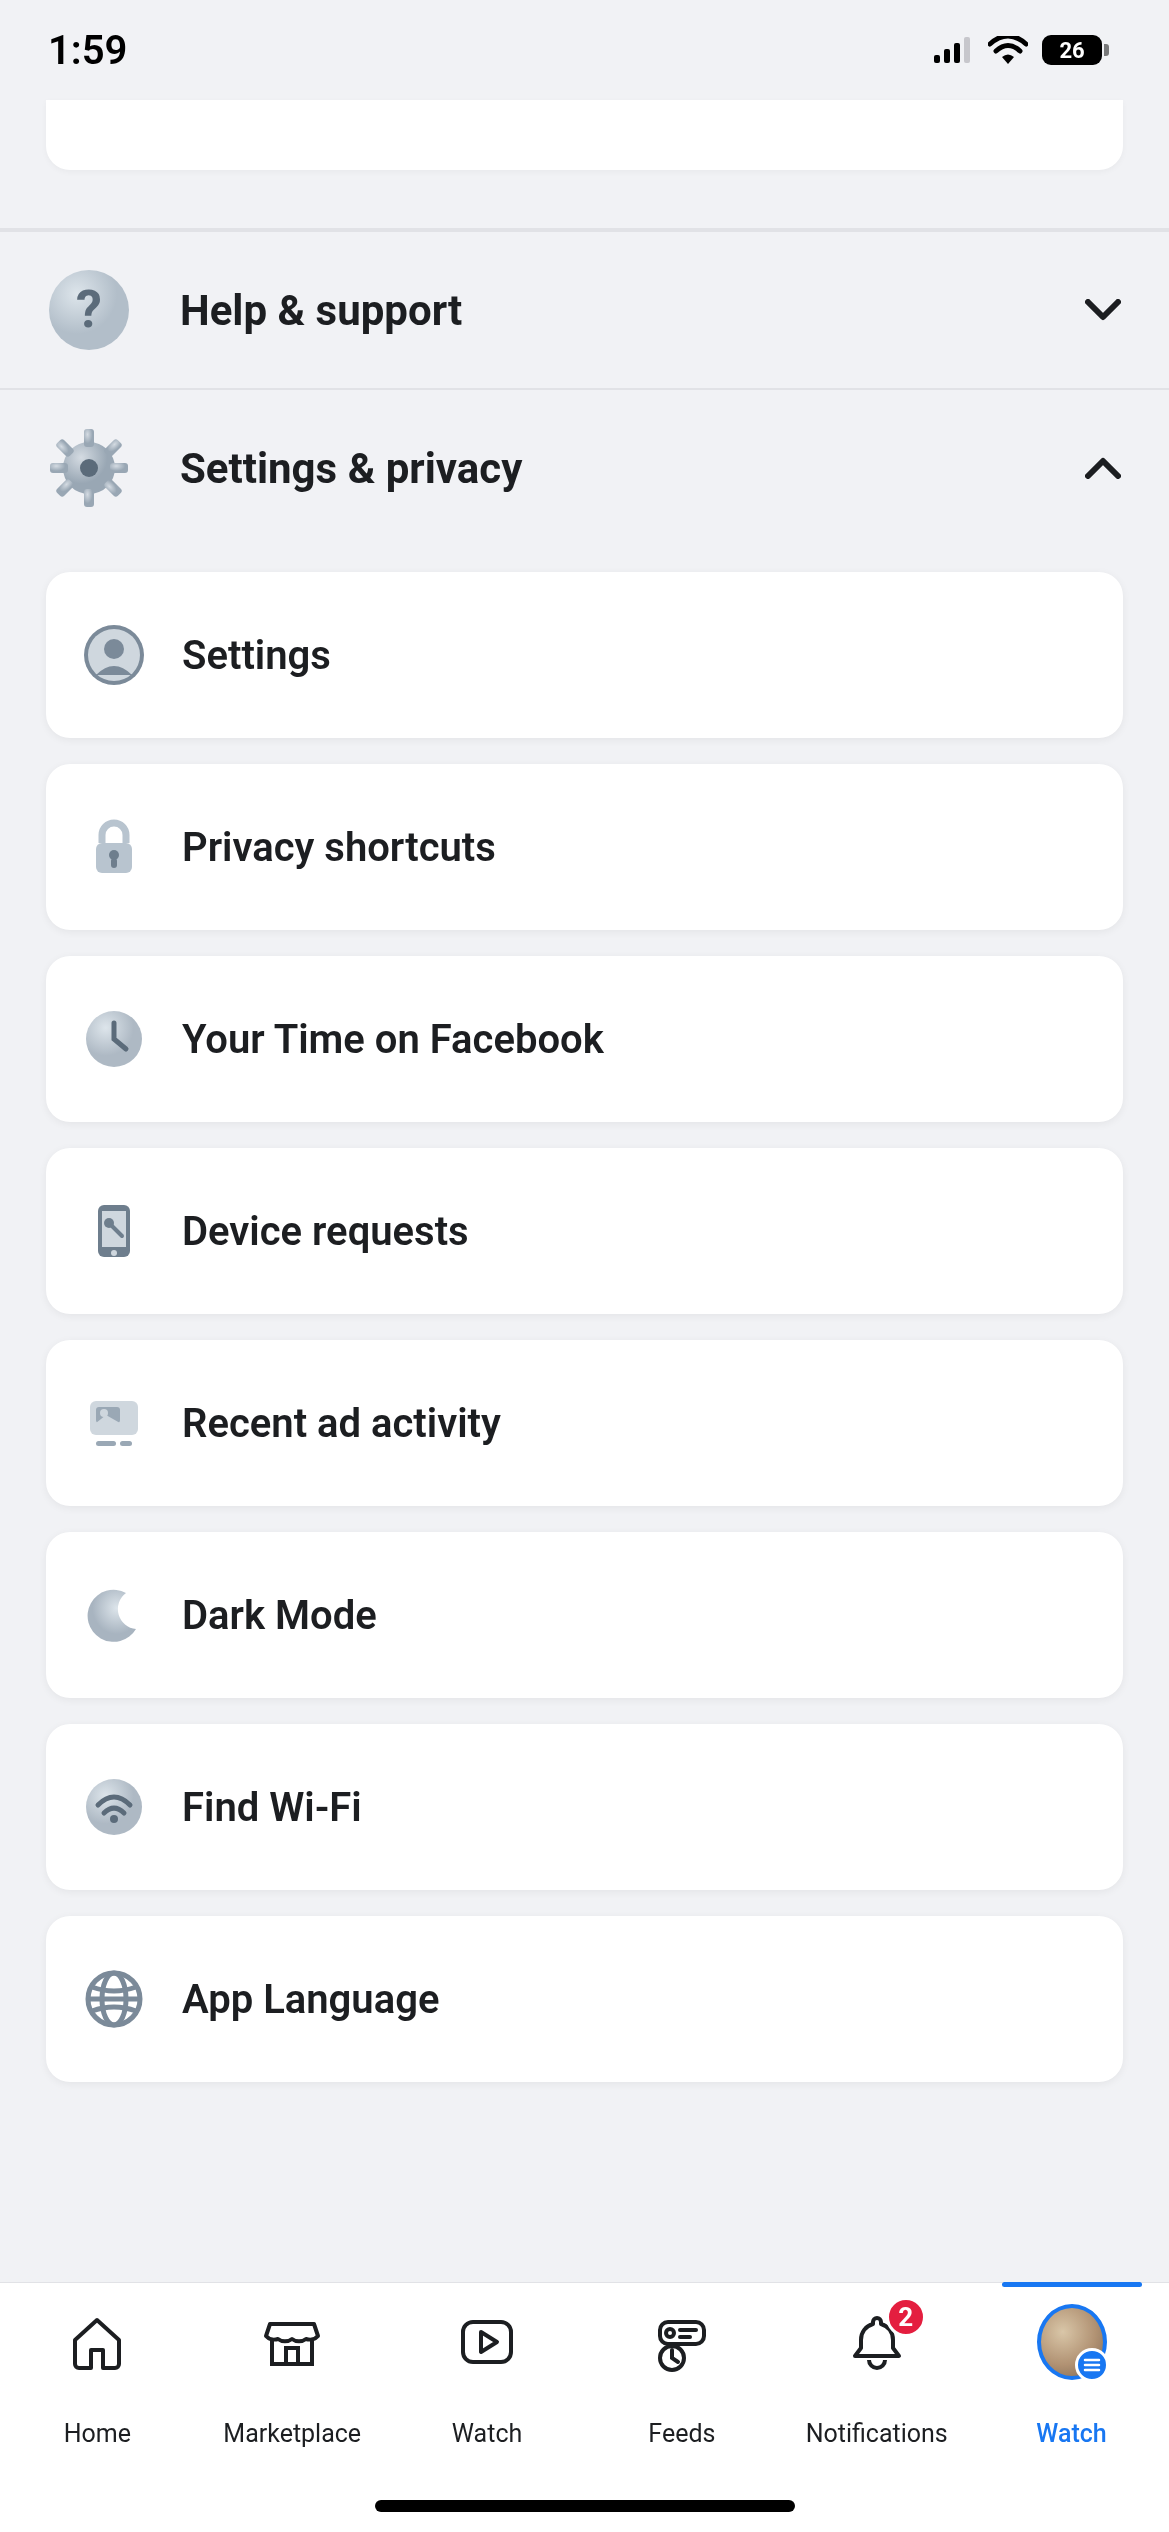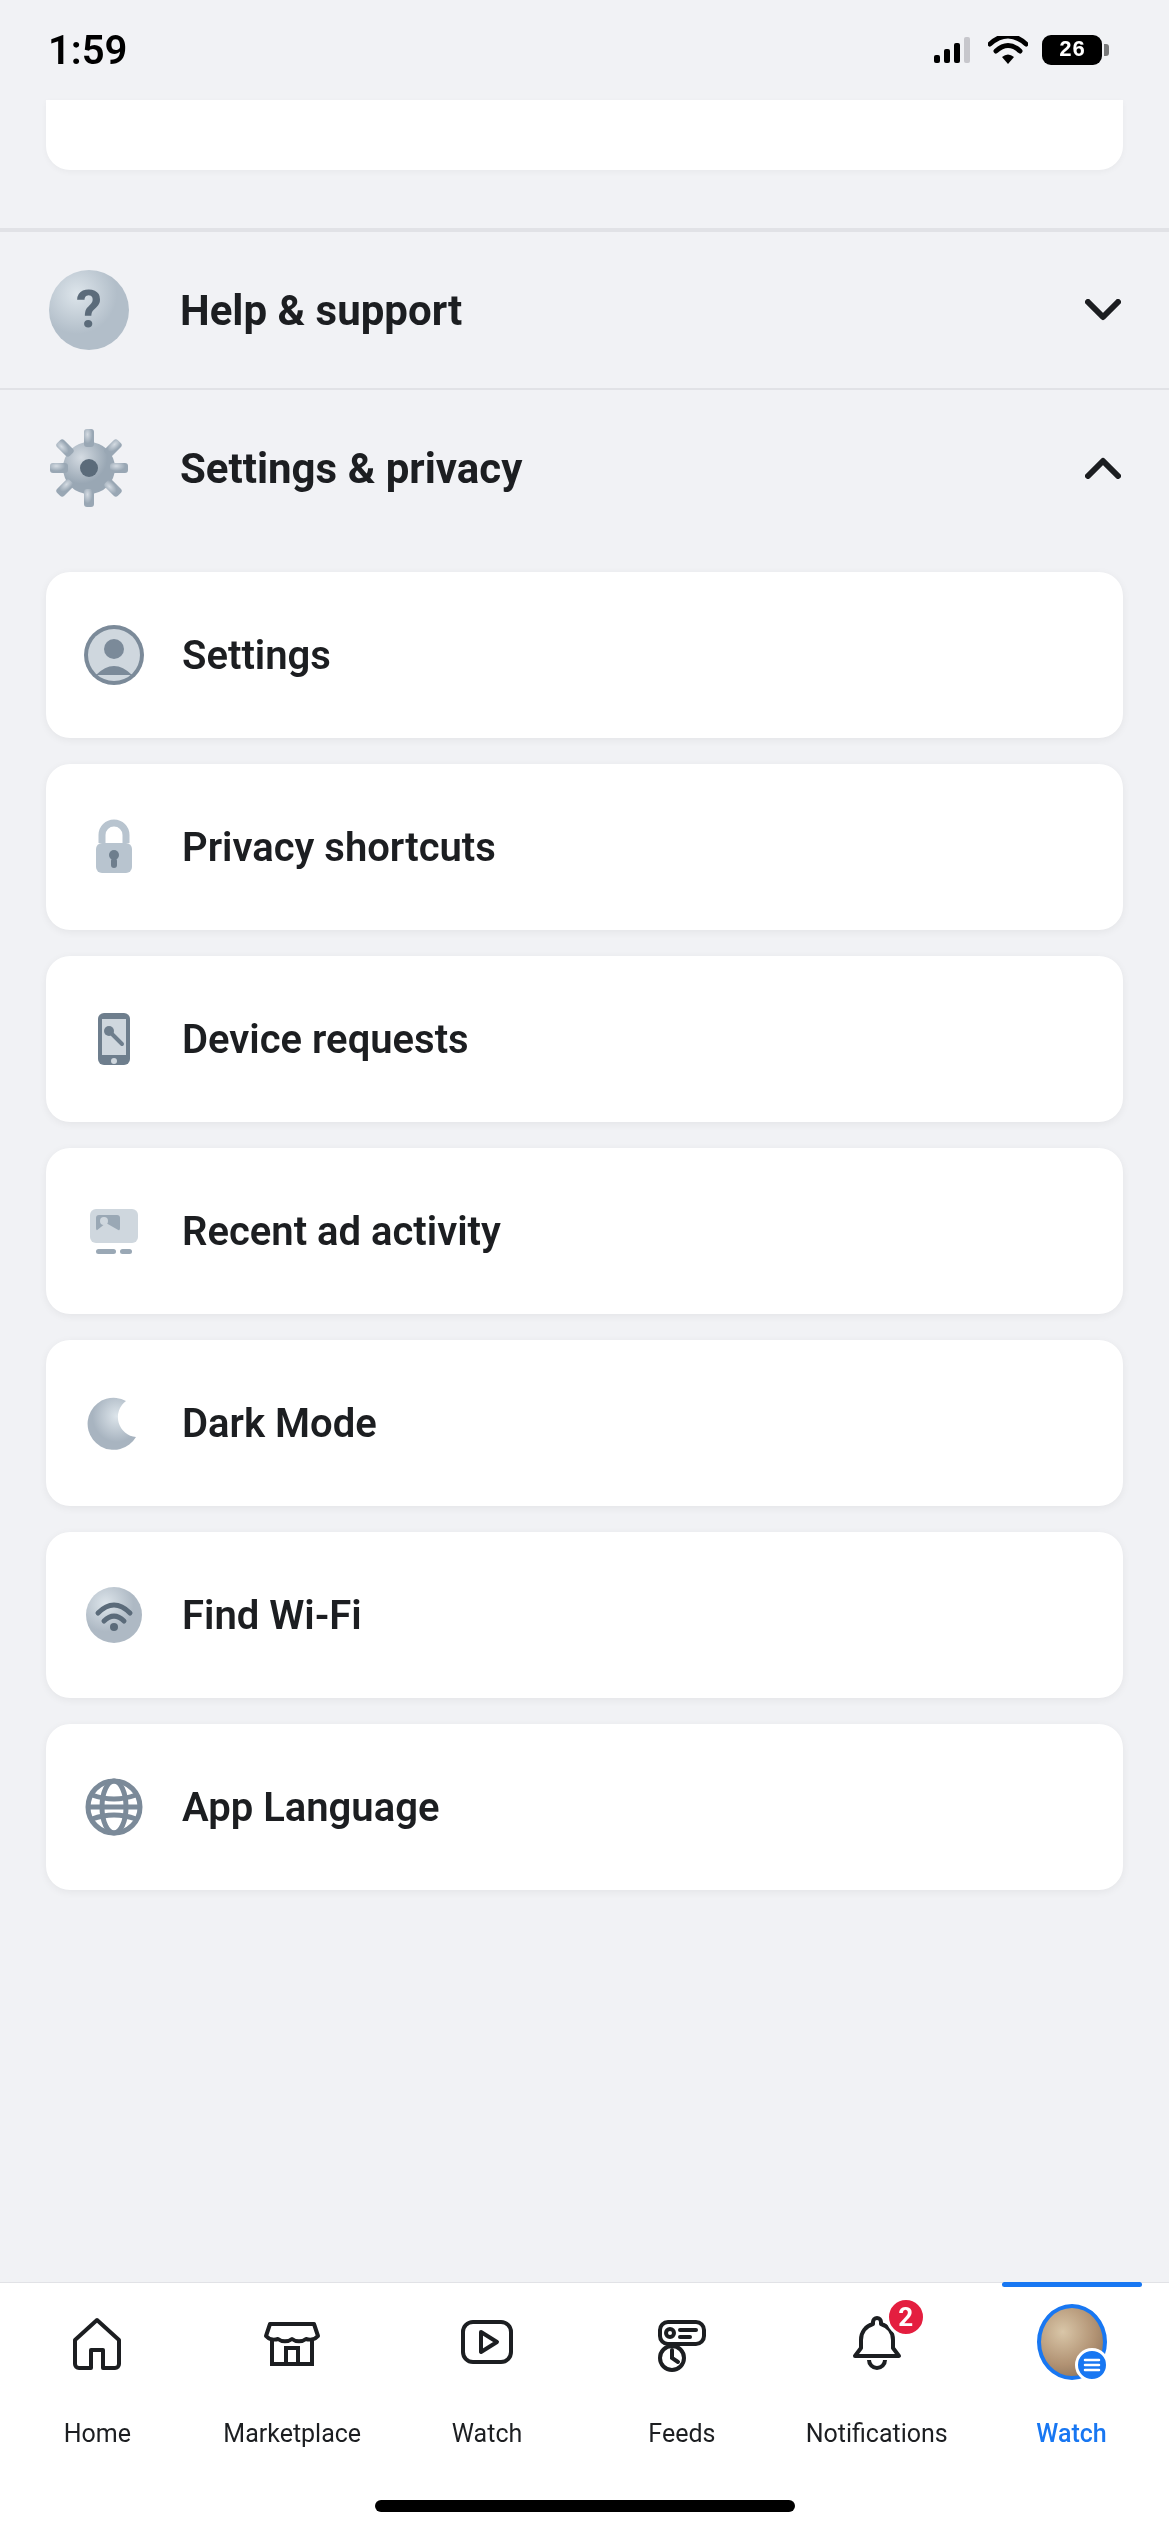--- a/index.html
+++ b/index.html
@@ -46,21 +46,20 @@
       width: 60px;
       height: 30px;
       border-radius: 9px;
       background: #000;
       color: #fff;
       font-size: 22px;
       font-weight: 700;
       display: flex;
       align-items: center;
       justify-content: center;
-      font-family: Liberation Mono, monospace;
     }
     .battery-nub {
       width: 5px;
       height: 12px;
       background: #000;
       border-radius: 0 3px 3px 0;
       margin-left: 2px;
       opacity: .5;
     }
 
@@ -341,20 +340,35 @@
       <svg width="64" height="64" viewBox="0 0 64 64">
           <rect x="14" y="28" width="36" height="30" rx="6" fill="#b8c4cf"></rect>
           <path d="M20 28 V20 a12 12 0 0 1 24 0 V28" stroke="#b8c4cf" stroke-width="7" fill="none"></path>
           <circle cx="32" cy="40" r="5" fill="#6e7e8d"></circle>
           <rect x="29" y="43" width="6" height="10" rx="3" fill="#6e7e8d"></rect>
         </svg>
     </span>
     <span class="card-label">Privacy shortcuts</span>
   </div>
 
+  <div class="card">
+    <span class="card-icon">
+      <svg width="64" height="64" viewBox="0 0 64 64">
+          <defs>
+            <radialGradient id="cg" cx="35%" cy="30%">
+              <stop offset="0%" stop-color="#dde5eb"></stop>
+              <stop offset="100%" stop-color="#aeb9c4"></stop>
+            </radialGradient>
+          </defs>
+          <circle cx="32" cy="32" r="28" fill="url(#cg)"></circle>
+          <path d="M32 16 V32 L44 42" stroke="#5b6b7a" stroke-width="5" fill="none" stroke-linecap="round"></path>
+        </svg>
+    </span>
+    <span class="card-label">Your Time on Facebook</span>
+  </div>
 
   <div class="card">
     <span class="card-icon">
       <svg width="64" height="64" viewBox="0 0 64 64">
           <rect x="16" y="6" width="32" height="52" rx="6" fill="#6e7e8d"></rect>
           <rect x="20" y="12" width="24" height="36" fill="#cfd7de"></rect>
           <circle cx="32" cy="54" r="3" fill="#cfd7de"></circle>
           <circle cx="27" cy="24" r="5" fill="#6e7e8d"></circle>
           <path d="M30 27 L40 37" stroke="#6e7e8d" stroke-width="4" stroke-linecap="round"></path>
         </svg>

